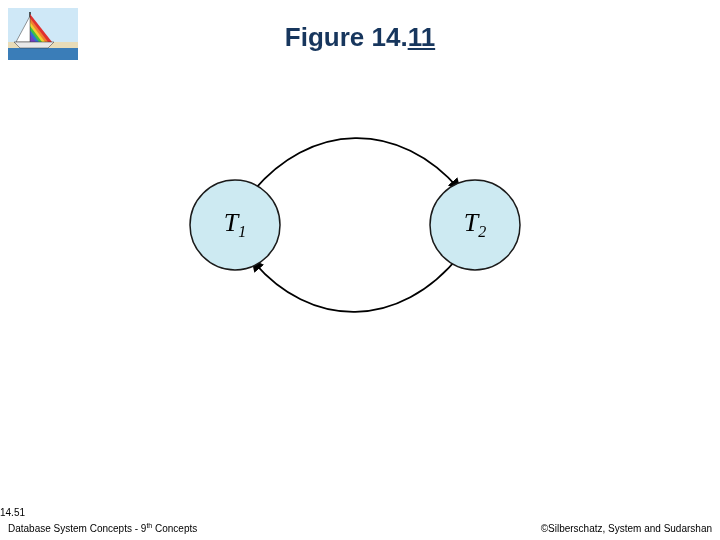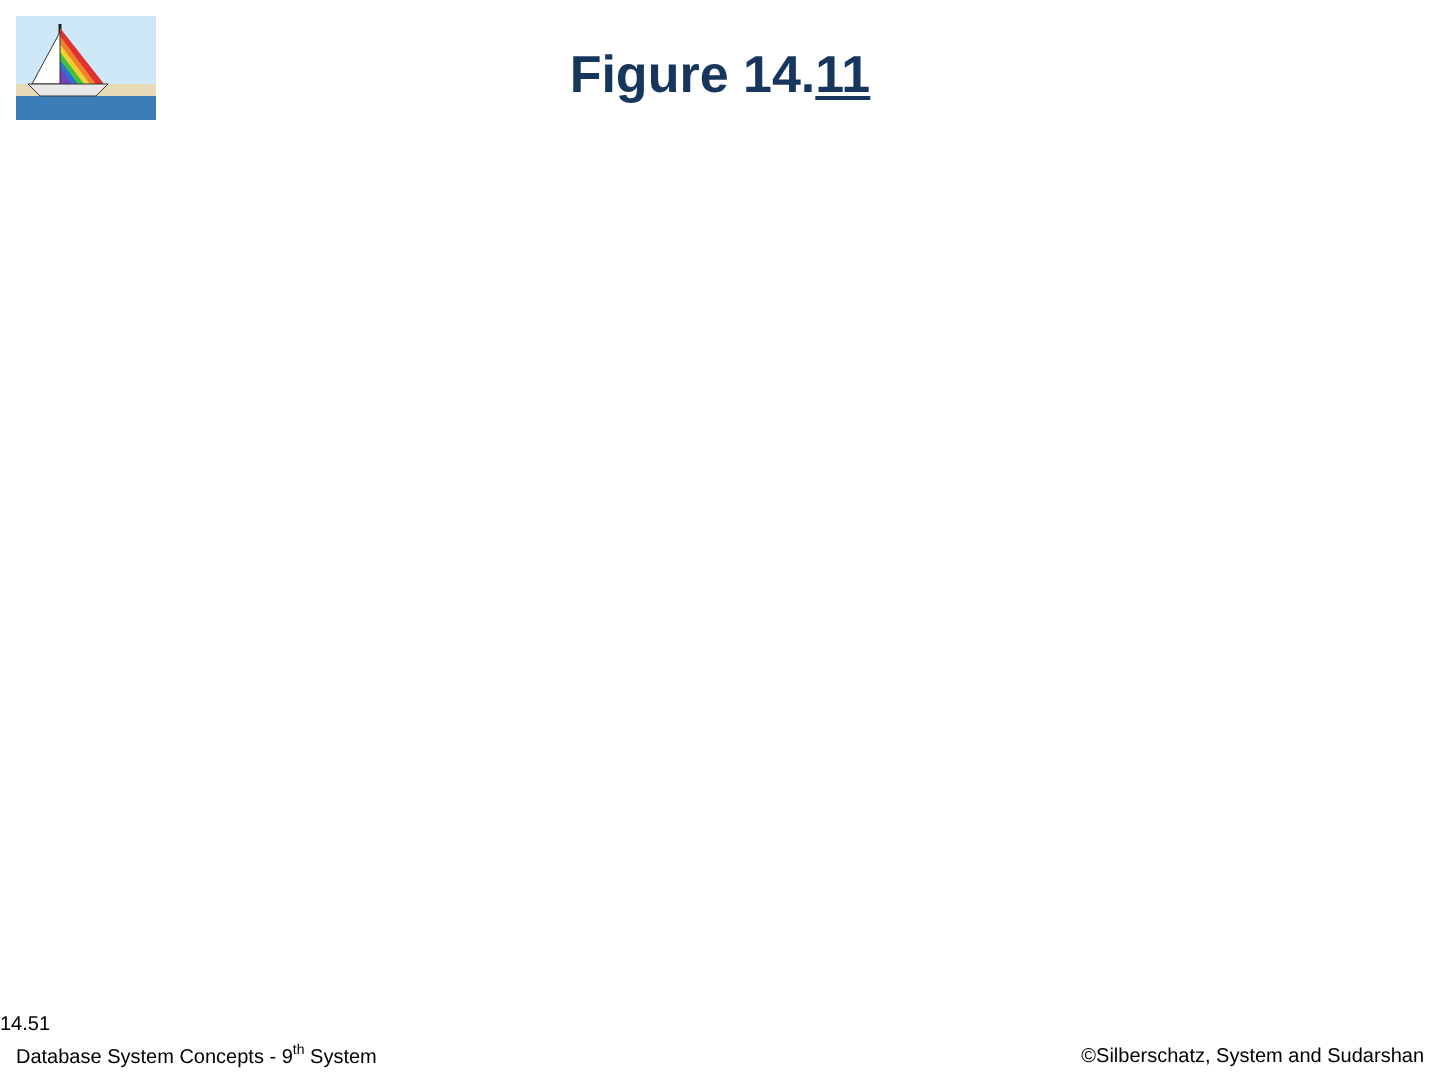--- a/index.html
+++ b/index.html
@@ -38,24 +38,51 @@
       <polygon points="22,8 8,34 22,34" fill="#ffffff" stroke="#333" stroke-width="0.5"></polygon>
 
       <path d="M6,34 L46,34 L40,40 L12,40 Z" fill="#e8e8e8" stroke="#333" stroke-width="0.5"></path>
     </svg>
   </div>
 
   <div class="title">
     <span>Figure 14.</span><span class="u">11</span>
   </div>
 
+  <div class="diagram">
+    <svg viewBox="0 0 420 220" width="420" height="220">
+      <defs>
+        <marker id="arrow" viewBox="0 0 10 10" refX="9" refY="5" markerWidth="7" markerHeight="7" orient="auto-start-reverse">
+          <path d="M 0 0 L 10 5 L 0 10 z" fill="#000"></path>
+        </marker>
+      </defs>
+
+      <path d="M 110 65 C 170 -10, 260 -10, 320 60" fill="none" stroke="#000" stroke-width="1.8" marker-end="url(#arrow)"></path>
+
+      <path d="M 320 125 C 260 200, 170 200, 112 130" fill="none" stroke="#000" stroke-width="1.8" marker-end="url(#arrow)"></path>
+
+      <g>
+        <circle cx="95" cy="95" r="45" fill="#cdeaf2" stroke="#1a1a1a" stroke-width="1.5"></circle>
+        <text x="95" y="95" text-anchor="middle" font-family="'Times New Roman', serif" font-style="italic" font-size="26" fill="#000">
+          <tspan dy="6">T</tspan><tspan font-size="16" dy="6">1</tspan>
+        </text>
+      </g>
+
+      <g>
+        <circle cx="335" cy="95" r="45" fill="#cdeaf2" stroke="#1a1a1a" stroke-width="1.5"></circle>
+        <text x="335" y="95" text-anchor="middle" font-family="'Times New Roman', serif" font-style="italic" font-size="26" fill="#000">
+          <tspan dy="6">T</tspan><tspan font-size="16" dy="6">2</tspan>
+        </text>
+      </g>
+    </svg>
+  </div>
 
   <div class="footer">
     <div class="footer-left">
-      <span>Database System Concepts - 9</span><sup>th</sup><span> System</span>
+      <span>Database System Concepts - 9</span><sup>th</sup><span> Concepts</span>
     </div>
     <div class="footer-center">
       <span>14.51</span>
     </div>
     <div class="footer-right">
       <span>©Silberschatz, System and Sudarshan</span>
     </div>
   </div>
 
 </div>

